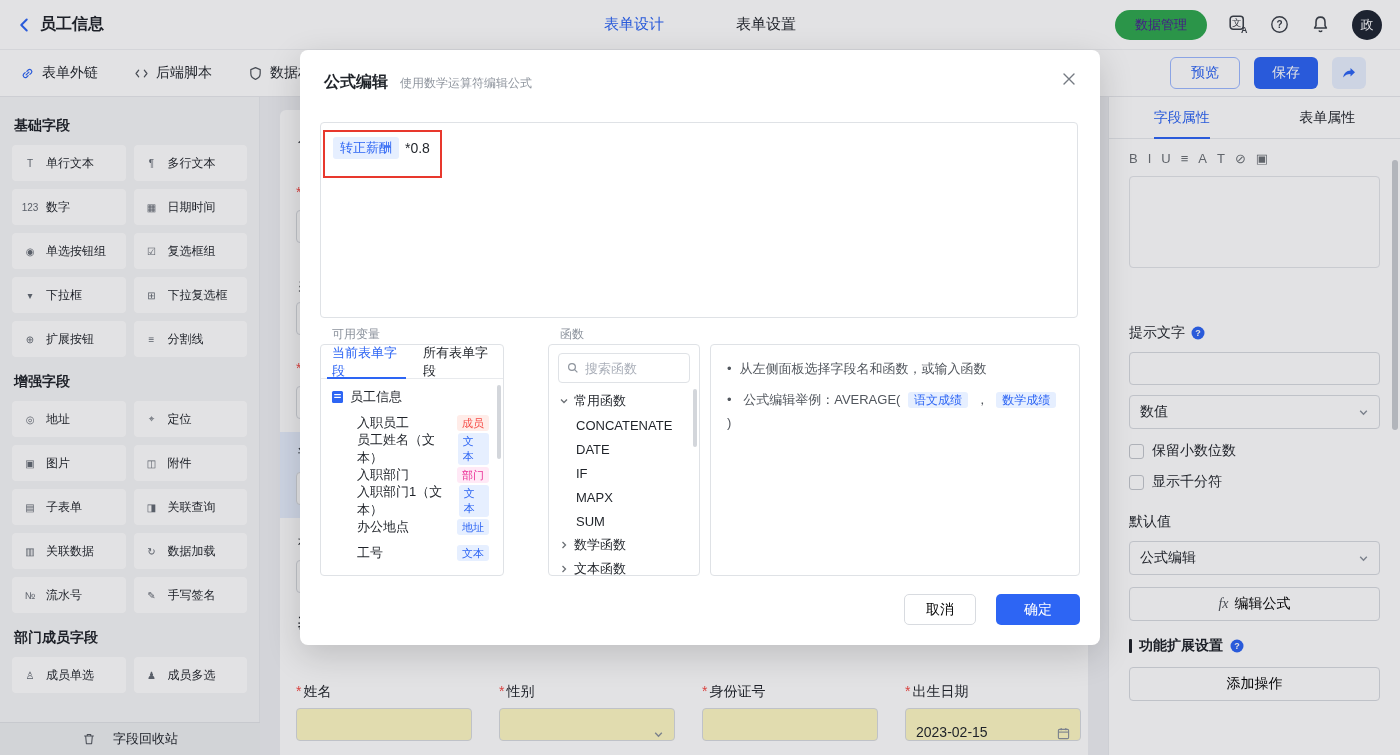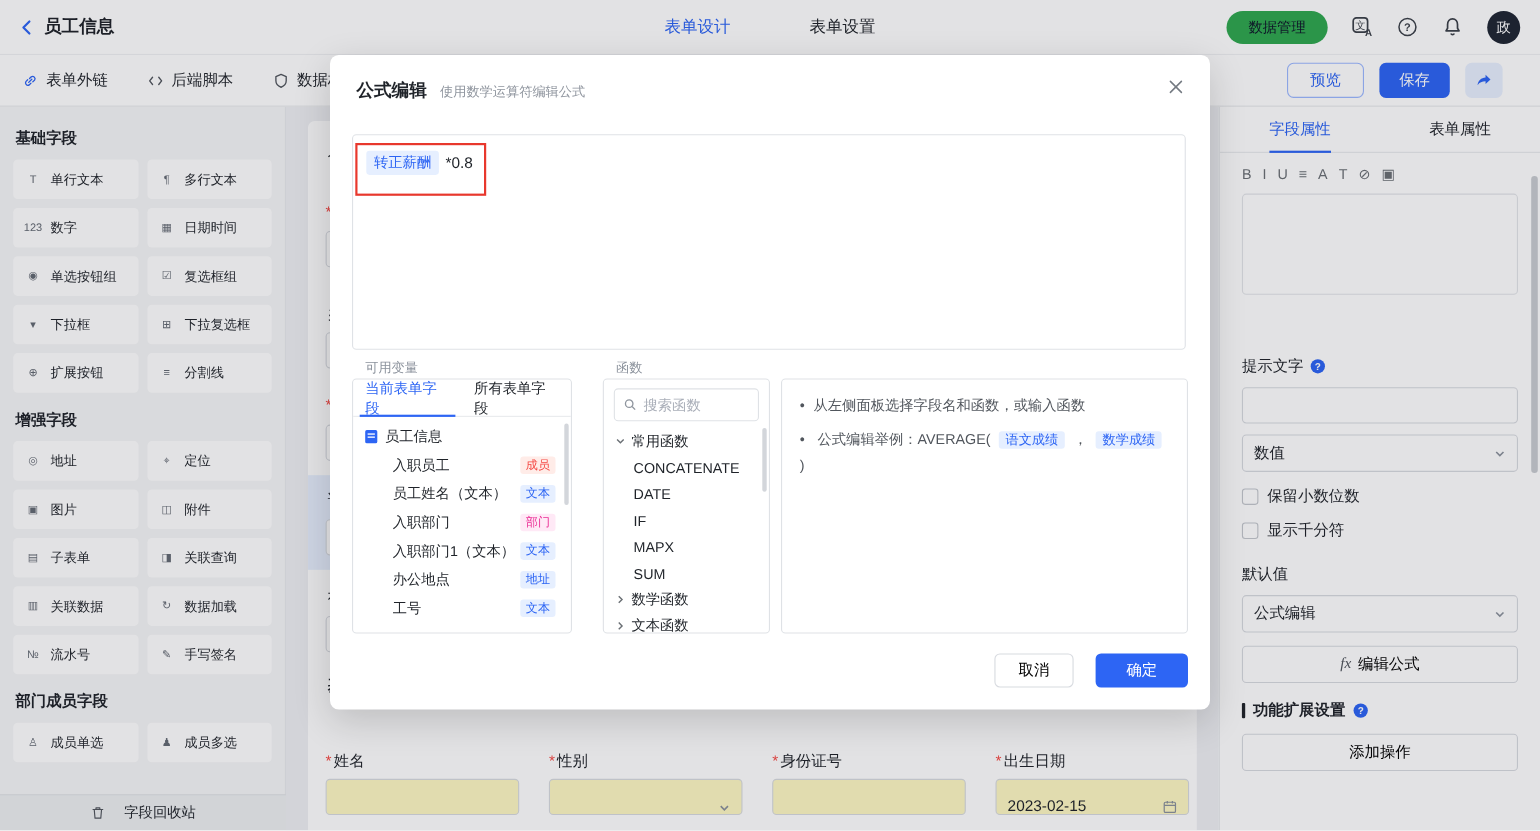--- a/index.html
+++ b/index.html
@@ -10,21 +10,21 @@
   
   .top-header { position:absolute; left:0; top:0; width:1400px; height:50px; background:#fff;
     border-bottom:1px solid #f0f1f3; display:flex; align-items:center; padding:0 14px; z-index:5; }
   .back-group { display:flex; align-items:center; gap:6px; cursor:pointer; }
   .back-title { font-size:16px; font-weight:bold; }
   .header-tabs { position:absolute; left:50%; top:0; height:100%; transform:translateX(-50%);
     display:flex; align-items:center; gap:72px; }
   .h-tab { font-size:15px; cursor:pointer; }
   .h-tab.active { color:#2d65f4; font-weight:500; }
   .header-right { position:absolute; right:18px; top:0; height:100%; display:flex; align-items:center; gap:22px; }
-  .btn-green { height:30px; padding:0 20px; border-radius:15px; background:#2fa84f; color:#0f172a;
+  .btn-green { height:30px; padding:0 20px; border-radius:15px; background:#2fa84f; color:#4c1d95;
     font-size:13px; display:flex; align-items:center; border:none; cursor:pointer; }
   .h-icon { color:#3c4149; display:flex; align-items:center; cursor:pointer; }
   .avatar { width:30px; height:30px; border-radius:50%; background:#1f2633; color:#fff; font-size:13px;
     display:flex; align-items:center; justify-content:center; cursor:pointer; }
 
   
   .sub-toolbar { position:absolute; left:0; top:50px; width:1400px; height:47px; background:#fff;
     border-bottom:1px solid #e7e9ec; display:flex; align-items:center; padding:0 20px; z-index:4; }
   .tb-item { display:flex; align-items:center; gap:7px; font-size:14px; margin-right:36px; cursor:pointer; }
   .tb-icon { display:flex; align-items:center; color:#51565d; }
@@ -113,21 +113,21 @@
   .formula-content { padding:7px 0 0 2px; cursor:text; }
   .annotation-box { display:inline-flex; align-items:center; gap:6px; border:2px solid #e8382d;
     padding:5px 10px 17px 8px; }
   .chip { background:#e6efff; color:#2d65f4; font-size:13px; padding:2px 7px; border-radius:3px; white-space:nowrap; }
   .formula-rest { font-size:14px; }
 
   .panel-label { position:absolute; top:276px; font-size:12px; color:#8b929c;margin-left:12px; }
   .vars-label { left:20px; } .func-label { left:248px; }
   .mpanel { position:absolute; top:294px; height:232px; border:1px solid #dfe2e6; border-radius:4px;
     background:#fff; overflow:hidden; }
-  .vars-panel { left:20px; width:200px; }
+  .vars-panel { left:20px; width:184px; }
   .func-panel { left:248px; width:152px; }
   .help-panel { left:410px; width:370px; padding:13px 16px; }
 
   .vars-tabs { height:34px; display:flex; border-bottom:1px solid #e8eaed; }
   .v-tab { padding:0 11px; font-size:13px; display:flex; align-items:center; cursor:pointer; position:relative; }
   .v-tab.active { color:#2d65f4; }
   .v-tab.active::after { content:""; position:absolute; bottom:-1px; left:6px; right:6px; height:2px; background:#2d65f4; }
   .var-list { padding-top:5px; }
   .var-root { height:26px; display:flex; align-items:center; gap:6px; padding:0 10px; font-size:13px; cursor:pointer; }
   .var-row { height:26px; display:flex; align-items:center; padding:0 14px 0 36px; font-size:13px; cursor:pointer; }

